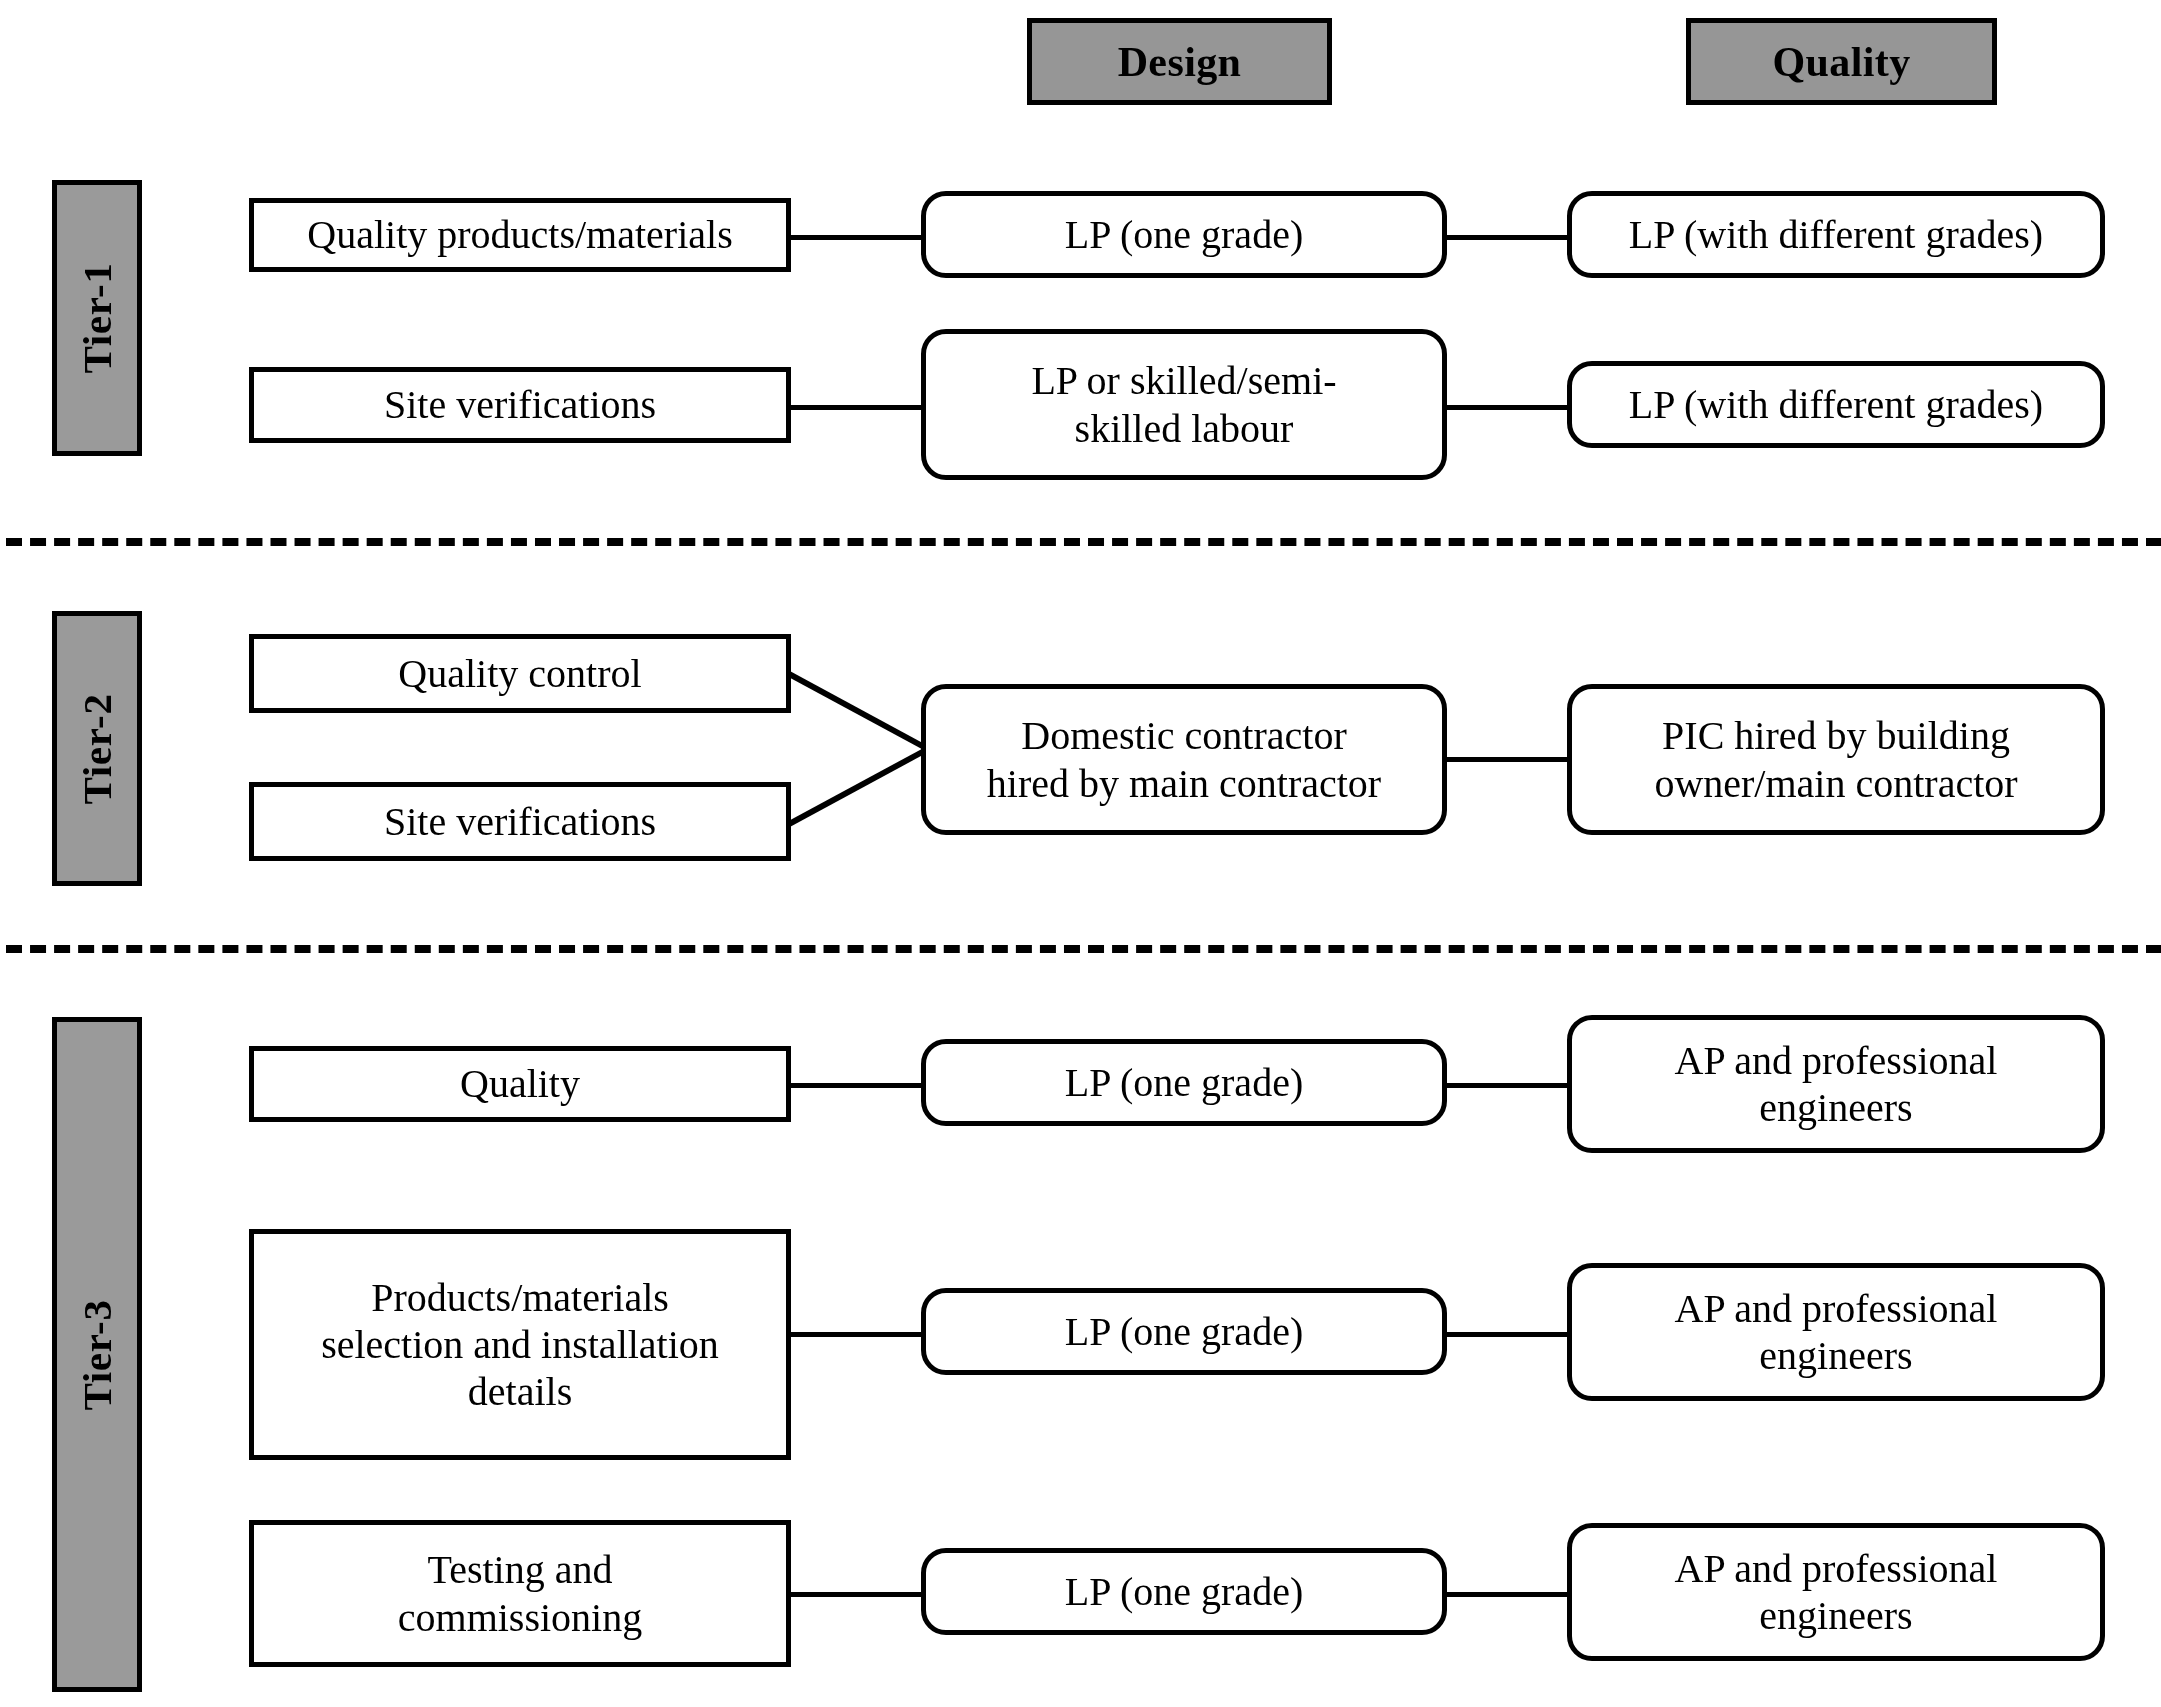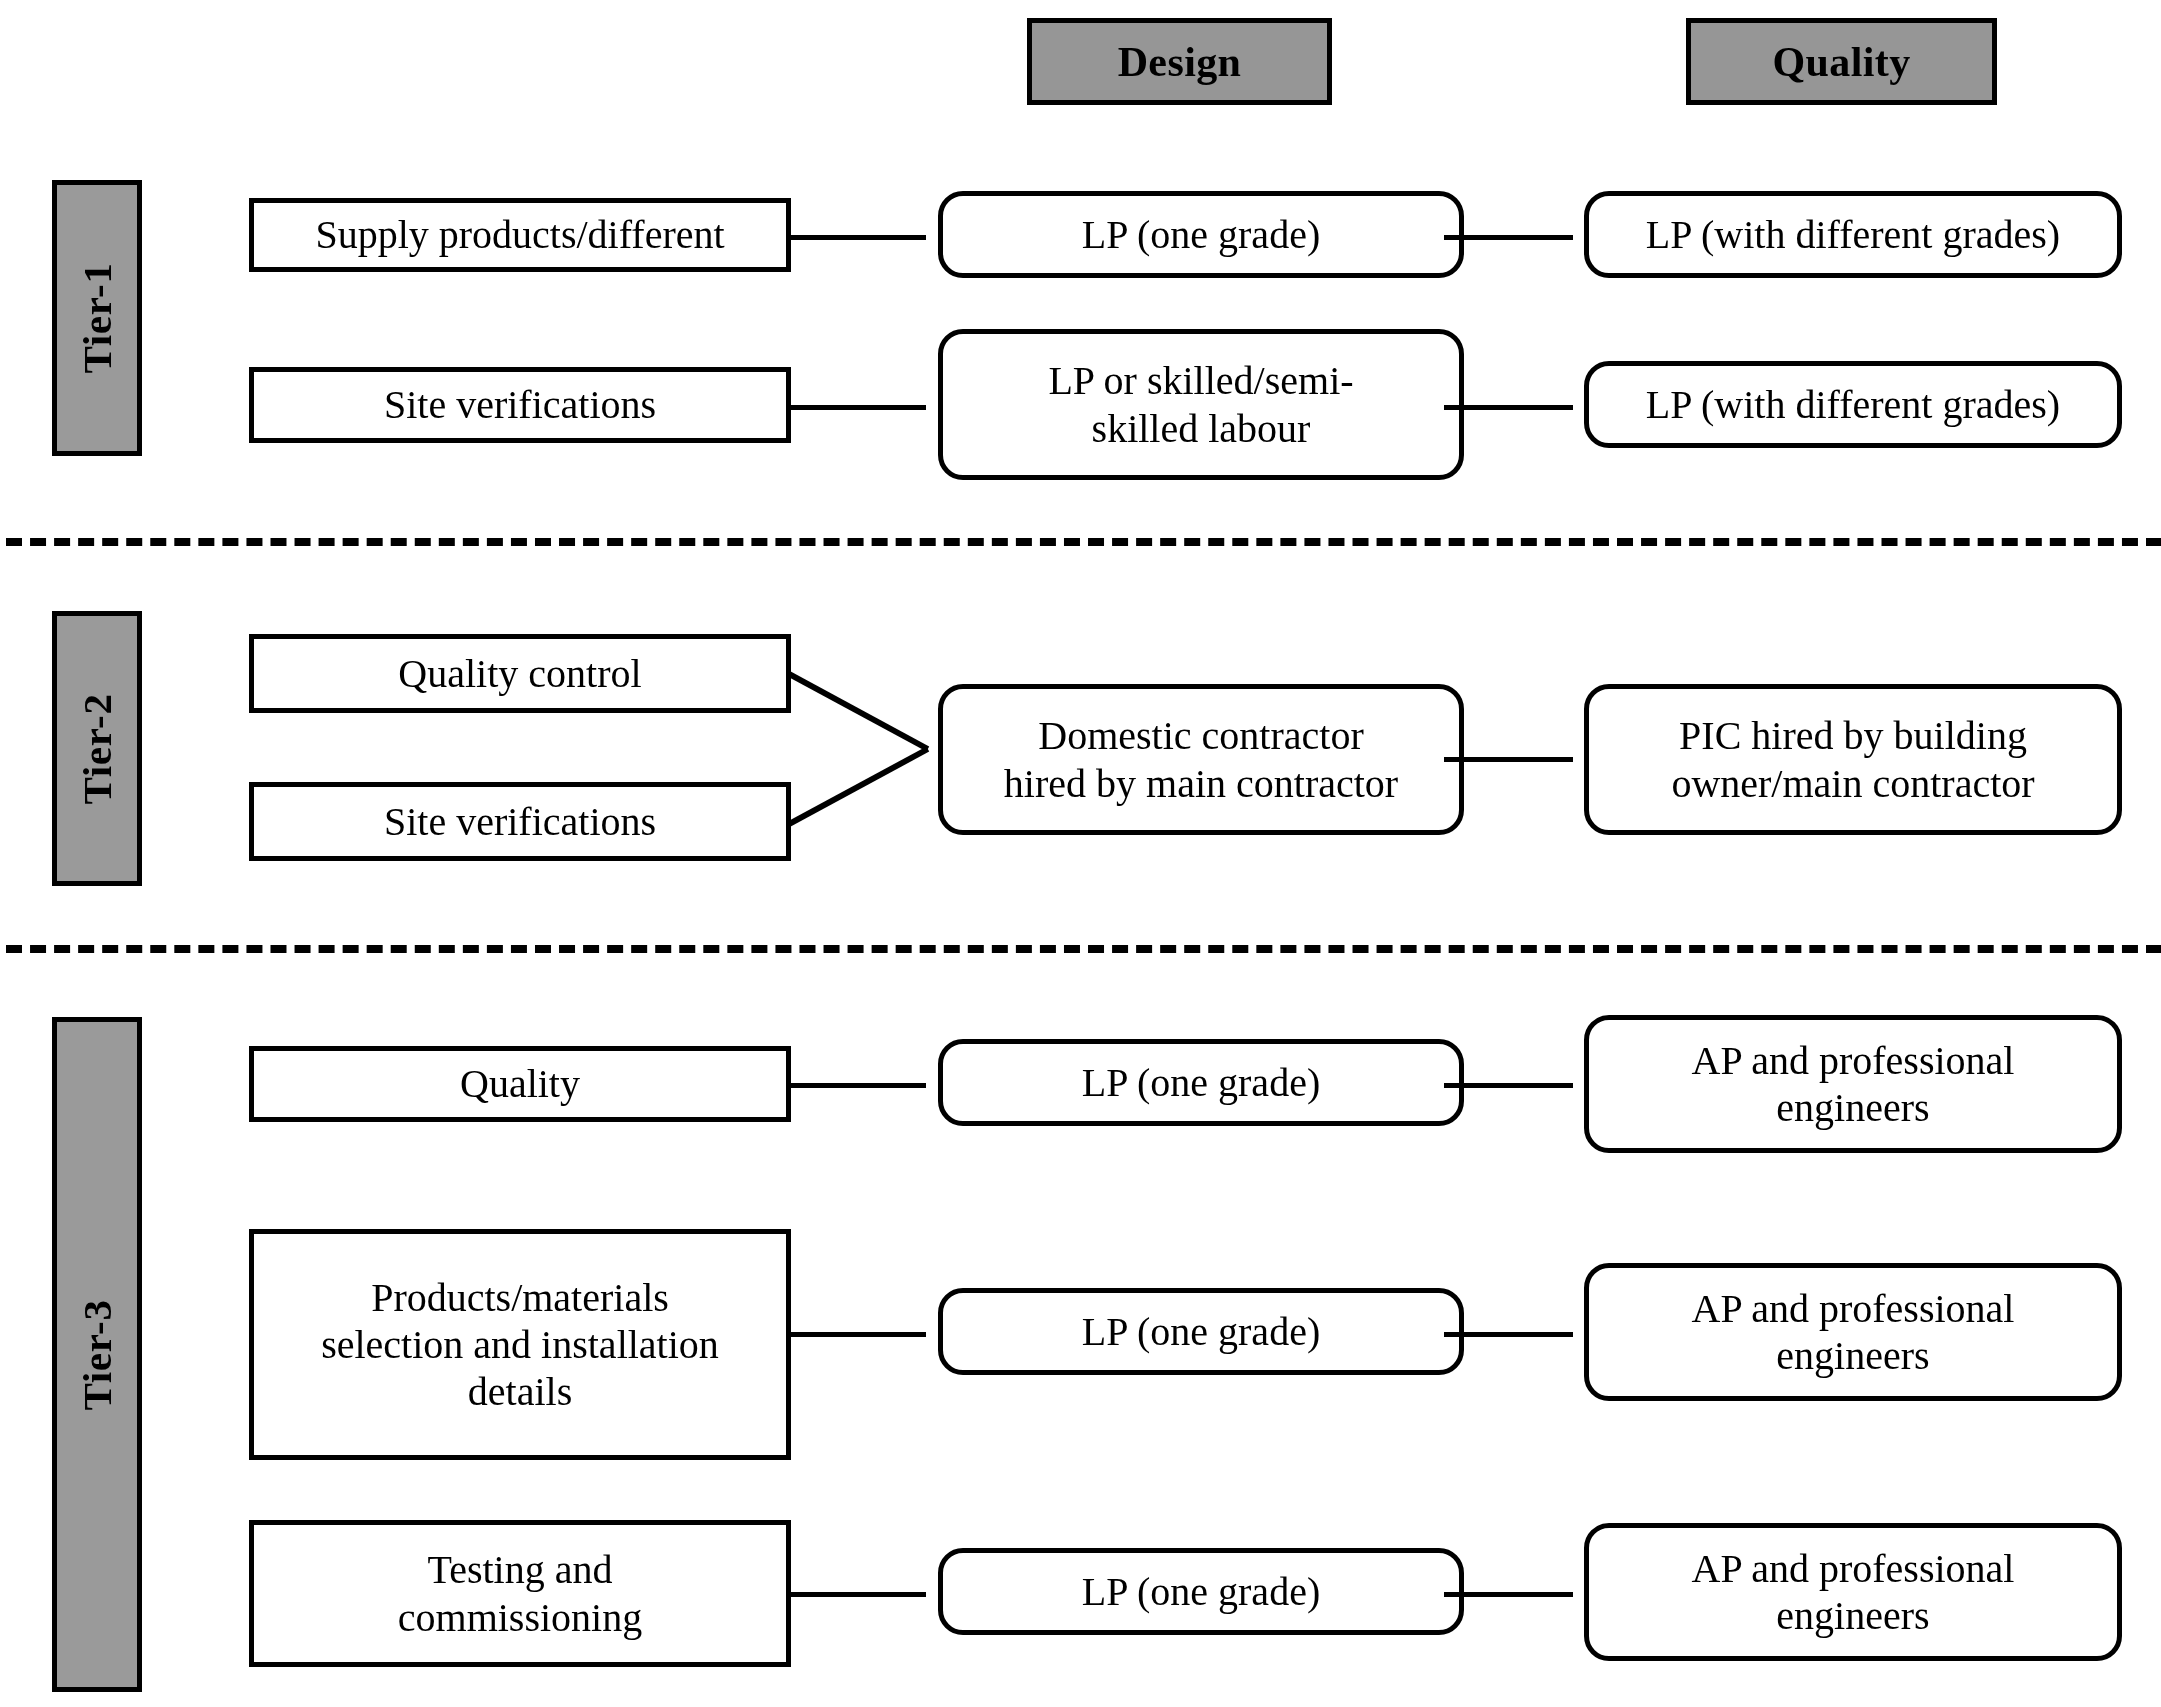--- a/index.html
+++ b/index.html
@@ -64,21 +64,20 @@
     align-items: center;
     justify-content: center;
     text-align: center;
     font-size: 40px;
     line-height: 1.18;
     color: #000000;
     padding: 2.9px 10.2px;
   }
   .node.rounded {
     border-radius: 25px;
-    margin-left: 17px;
   }
   .node .node-text {
     display: block;
     width: 100%;
   }
 
   
   .hconn {
     position: absolute;
     height: 0;
@@ -120,21 +119,21 @@
 
   <div class="tier-bar" style="left:52px; top:611px; width:90px; height:275px;">
     <span class="tier-label">Tier-2</span>
   </div>
 
   <div class="tier-bar" style="left:52px; top:1017px; width:90px; height:675px;">
     <span class="tier-label">Tier-3</span>
   </div>
 
   <div class="node" style="left:249px; top:198px; width:542px; height:74px;">
-    <span class="node-text">Supply products/different</span>
+    <span class="node-text">Quality products/materials</span>
   </div>
   <div class="hconn" style="left:788px; top:235px; width:138px;"></div>
   <div class="node rounded" style="left:921px; top:191px; width:526px; height:87px;">
     <span class="node-text">LP (one grade)</span>
   </div>
   <div class="hconn" style="left:1444px; top:235px; width:129px;"></div>
   <div class="node rounded" style="left:1567px; top:191px; width:538px; height:87px;">
     <span class="node-text">LP (with different grades)</span>
   </div>
 

